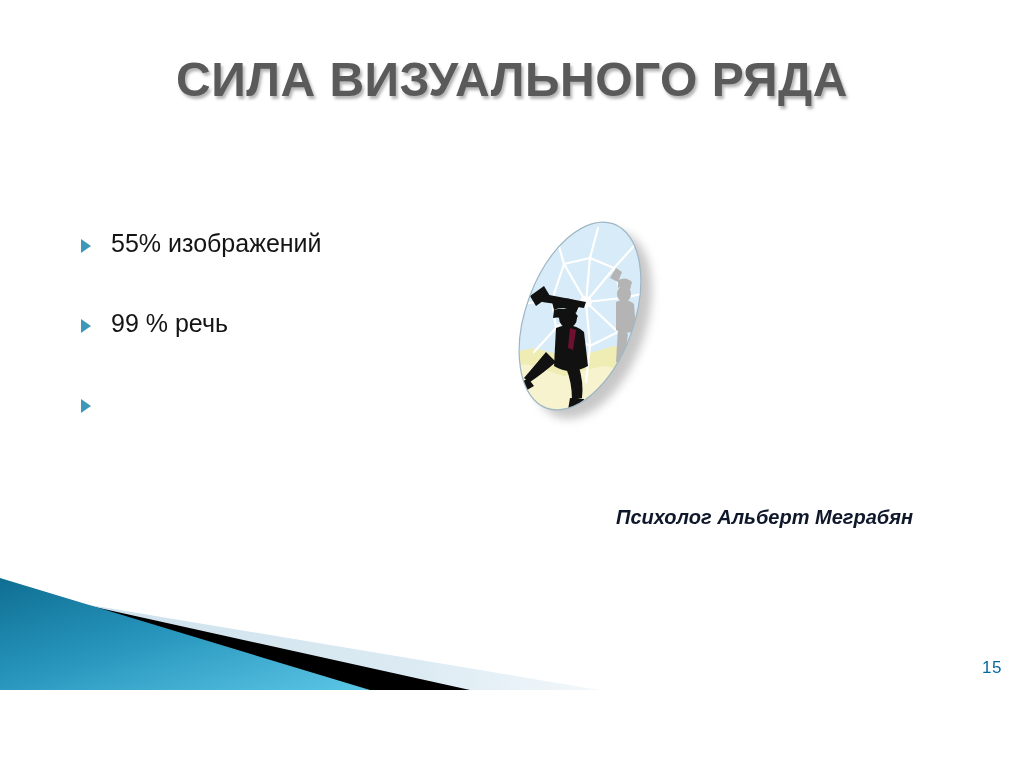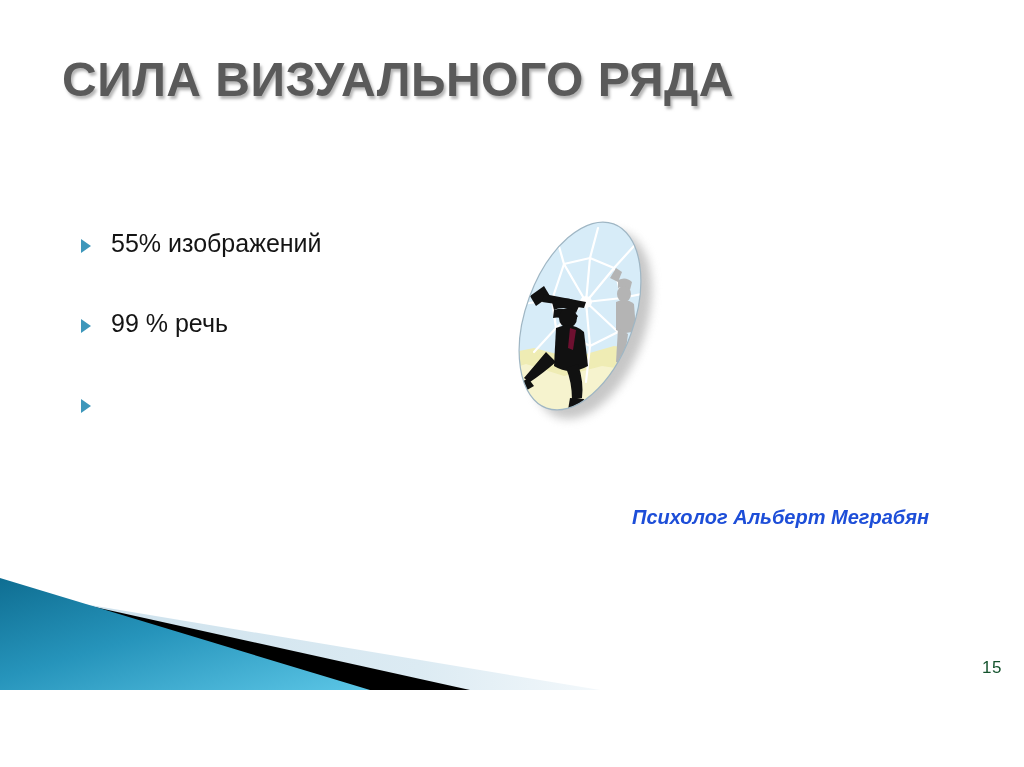--- a/index.html
+++ b/index.html
@@ -11,20 +11,21 @@
   body {
     font-family: "Liberation Sans", sans-serif;
   }
 
   .slide {
     position: relative;
     width: 1024px;
     height: 690px;
     background: #ffffff;
     overflow: hidden;
+    text-align: center;
   }
 
   
   .slide-title {
     position: absolute;
     left: 62px;
     top: 54px;
     width: 900px;
     font-family: "Liberation Sans", sans-serif;
     font-size: 48px;
@@ -90,27 +91,27 @@
   }
   .illustration svg {
     display: block;
     width: 190px;
     height: 230px;
   }
 
   
   .attribution {
     position: absolute;
-    left: 632px;
+    left: 616px;
     top: 506px;
     font-family: "Liberation Sans", sans-serif;
     font-size: 20px;
     font-weight: 700;
     font-style: italic;
-    color: #1d4ed8;
+    color: #0f172a;
     white-space: nowrap;
   }
 
   
   .bands {
     position: absolute;
     left: 0;
     bottom: 0;
     width: 1024px;
     height: 140px;
@@ -122,21 +123,21 @@
     height: 140px;
   }
 
   
   .page-number {
     position: absolute;
     right: 22px;
     bottom: 12px;
     font-family: "Liberation Sans", sans-serif;
     font-size: 17px;
-    color: #14532d;
+    color: #0369a1;
     letter-spacing: 0.5px;
   }
 </style>
 </head>
 <body>
 
 <div class="slide">
 
   <div class="slide-title">СИЛА ВИЗУАЛЬНОГО РЯДА</div>
 

